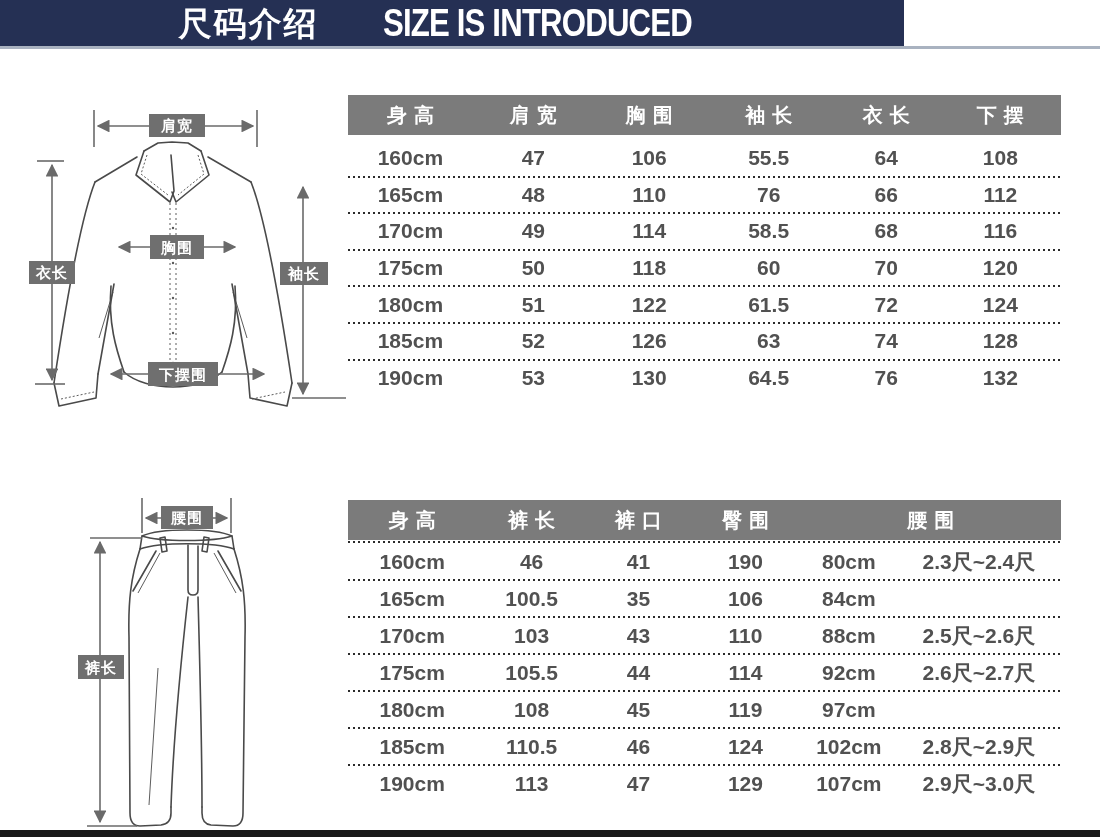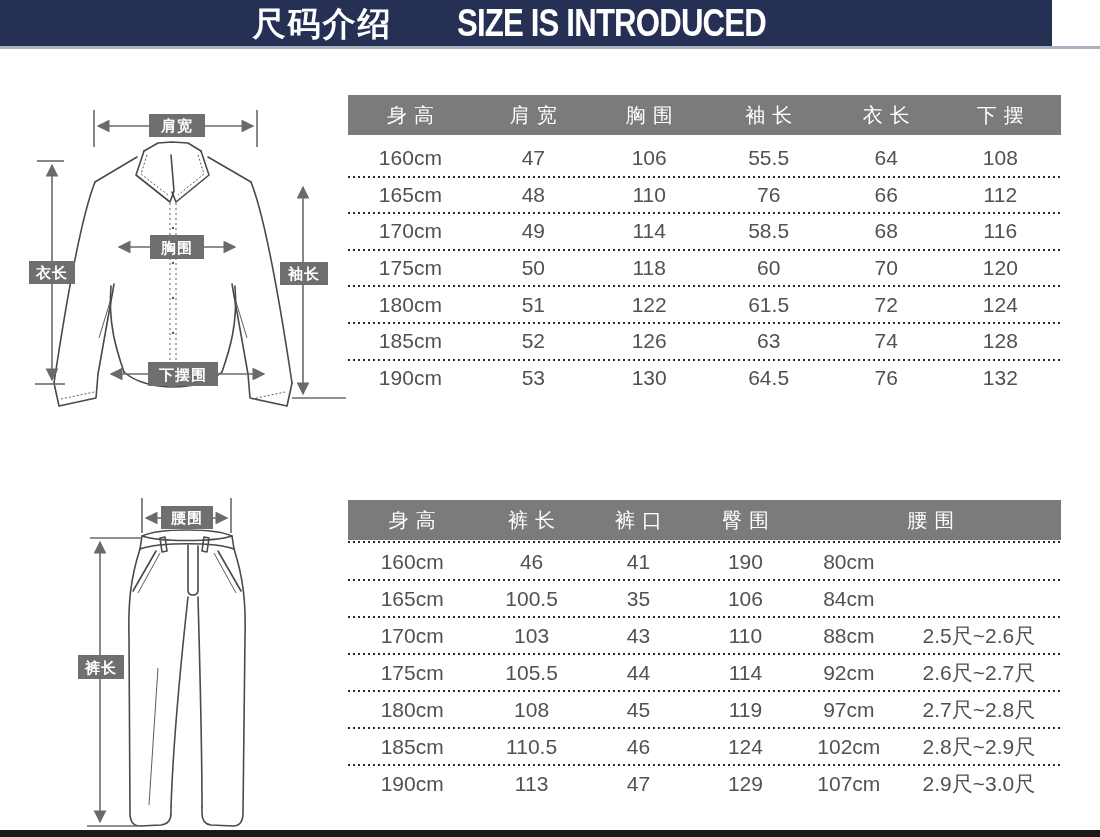--- a/index.html
+++ b/index.html
@@ -5,38 +5,38 @@
   :root{
     --banner-bg:#253054; --banner-strip:#a9b2c0; --header-bg:#7b7b7b;
     --label-bg:#6f6f6f; --text:#515151; --line-art:#4a4a4a;
     --measure:#6a6a6a; --dot:#2b2b2b; --bottom-bar:#191919;
   }
   html,body{margin:0;padding:0;background:#fff;}
   #page{position:relative;width:1100px;height:837px;background:#ffffff;overflow:hidden;
         font-family:"Liberation Sans",sans-serif;}
 
   
-  .banner{position:absolute;top:0;left:0;width:1052px;height:46px;background:var(--banner-bg);
+  .banner{position:absolute;top:0;left:0;width:904px;height:46px;background:var(--banner-bg);
           display:flex;align-items:center;justify-content:center;gap:30px;}
   .banner-cn{color:#fff;font-size:33px;font-weight:700;letter-spacing:2px;line-height:1;}
   .banner-en{color:#fff;font-size:38px;font-weight:700;letter-spacing:-1px;line-height:1;
              display:inline-block;transform:scaleX(.82);transform-origin:center;}
   .banner-strip{position:absolute;top:46px;left:0;width:1100px;height:3px;background:var(--banner-strip);}
 
   
   .bottom-bar{position:absolute;left:0;bottom:0;width:1100px;height:7px;background:var(--bottom-bar);}
 
   
   .size-table{position:absolute;left:348px;width:713px;}
   #shirt-table{top:95px;}
   #pants-table{top:500px;}
   .thead{display:flex;height:40px;background:var(--header-bg);color:#fff;align-items:center;
-         font-size:20px;font-weight:400;}
+         font-size:20px;font-weight:700;}
   .th{text-align:center;letter-spacing:7px;text-indent:7px;}
-  .tbody{display:flex;flex-direction:column;}
+  .tbody{display:flex;flex-direction:column;font-weight:bold;}
   #shirt-table .tbody{margin-top:5px;}
   #pants-table .tbody{margin-top:0;}
   .row{display:flex;height:36.6px;align-items:center;font-size:21px;color:var(--text);position:relative;}
   #pants-table .row{height:37px;}
   .row:not(:last-child)::after{content:'';position:absolute;left:0;right:0;bottom:-1px;height:2px;
       background:repeating-linear-gradient(90deg,var(--dot) 0 2px,transparent 2px 5px);}
   #pants-table .tbody::before{content:'';display:block;height:2px;margin-top:1px;
       background:repeating-linear-gradient(90deg,var(--dot) 0 2px,transparent 2px 5px);}
   .cell{text-align:center;}
 
@@ -260,20 +260,21 @@
       <div class="th c3">臀围</div>
       <div class="th h4">腰围</div>
     </div>
     <div class="tbody" id="pants-tbody">
         <div class="row">
           <div class="cell c0">160cm</div>
           <div class="cell c1">46</div>
           <div class="cell c2">41</div>
           <div class="cell c3">190</div>
           <div class="cell c4">80cm</div>
+          <div class="cell c5">2.3尺~2.4尺</div>
         </div>
         <div class="row">
           <div class="cell c0">165cm</div>
           <div class="cell c1">100.5</div>
           <div class="cell c2">35</div>
           <div class="cell c3">106</div>
           <div class="cell c4">84cm</div>
         </div>
         <div class="row">
           <div class="cell c0">170cm</div>
@@ -290,21 +291,20 @@
           <div class="cell c3">114</div>
           <div class="cell c4">92cm</div>
           <div class="cell c5">2.6尺~2.7尺</div>
         </div>
         <div class="row">
           <div class="cell c0">180cm</div>
           <div class="cell c1">108</div>
           <div class="cell c2">45</div>
           <div class="cell c3">119</div>
           <div class="cell c4">97cm</div>
-          <div class="cell c5">2.7尺~2.8尺</div>
         </div>
         <div class="row">
           <div class="cell c0">185cm</div>
           <div class="cell c1">110.5</div>
           <div class="cell c2">46</div>
           <div class="cell c3">124</div>
           <div class="cell c4">102cm</div>
           <div class="cell c5">2.8尺~2.9尺</div>
         </div>
         <div class="row">

